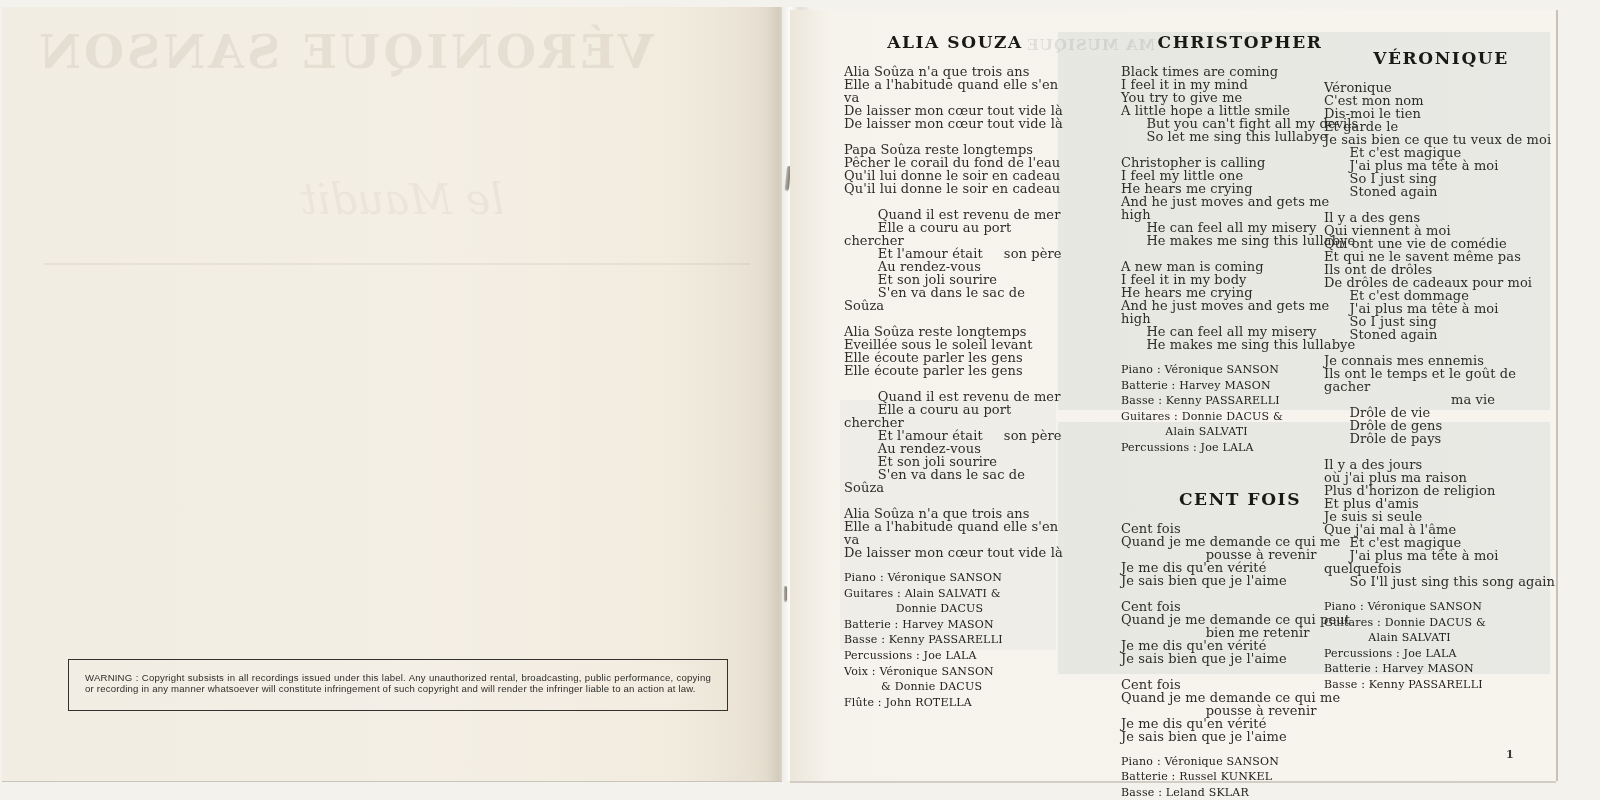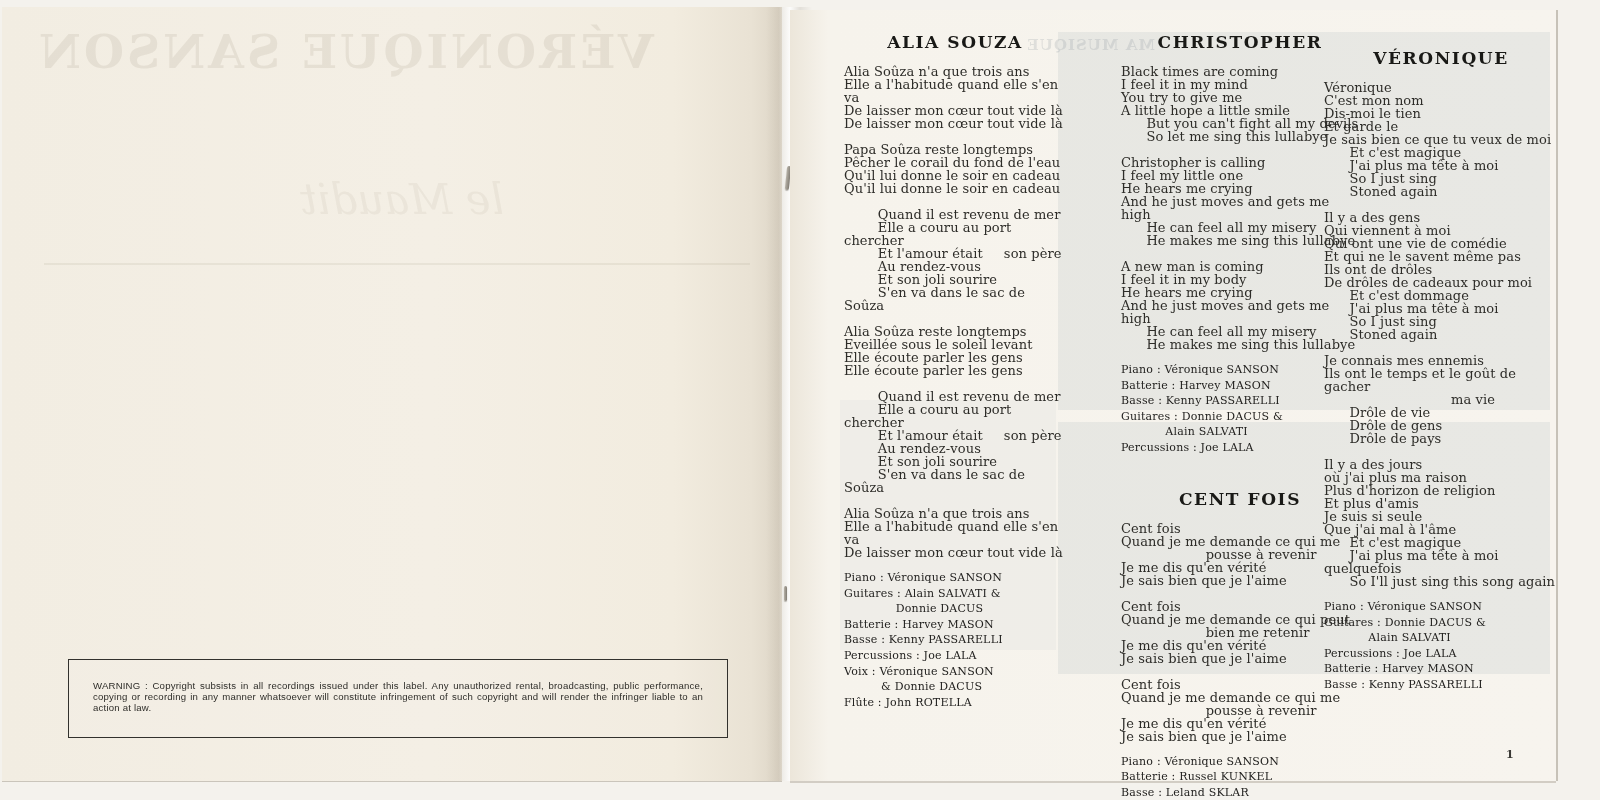--- a/index.html
+++ b/index.html
@@ -29,21 +29,21 @@
     position:absolute;left:42px;top:256px;width:706px;height:2px;
     background:rgba(150,140,118,.12);
   }
   .warning-box{
     position:absolute;left:66px;top:652px;width:642px;
     border:1.5px solid #32312d;
     padding:5px 8px 7px 8px;
     background:rgba(255,255,255,.04);
   }
   .warning-box p{
-    margin:16px;
+    margin:8px;
     font-family:"Liberation Sans", sans-serif;
     font-size:9.6px;line-height:10.9px;letter-spacing:.2px;
     color:#2e2d29;text-align:justify;
   }
   
   .gutter{
     position:absolute;left:766px;top:7px;width:46px;height:774px;
     background:linear-gradient(to right,
       rgba(120,110,95,0) 0%,
       rgba(120,110,95,.10) 28%,

